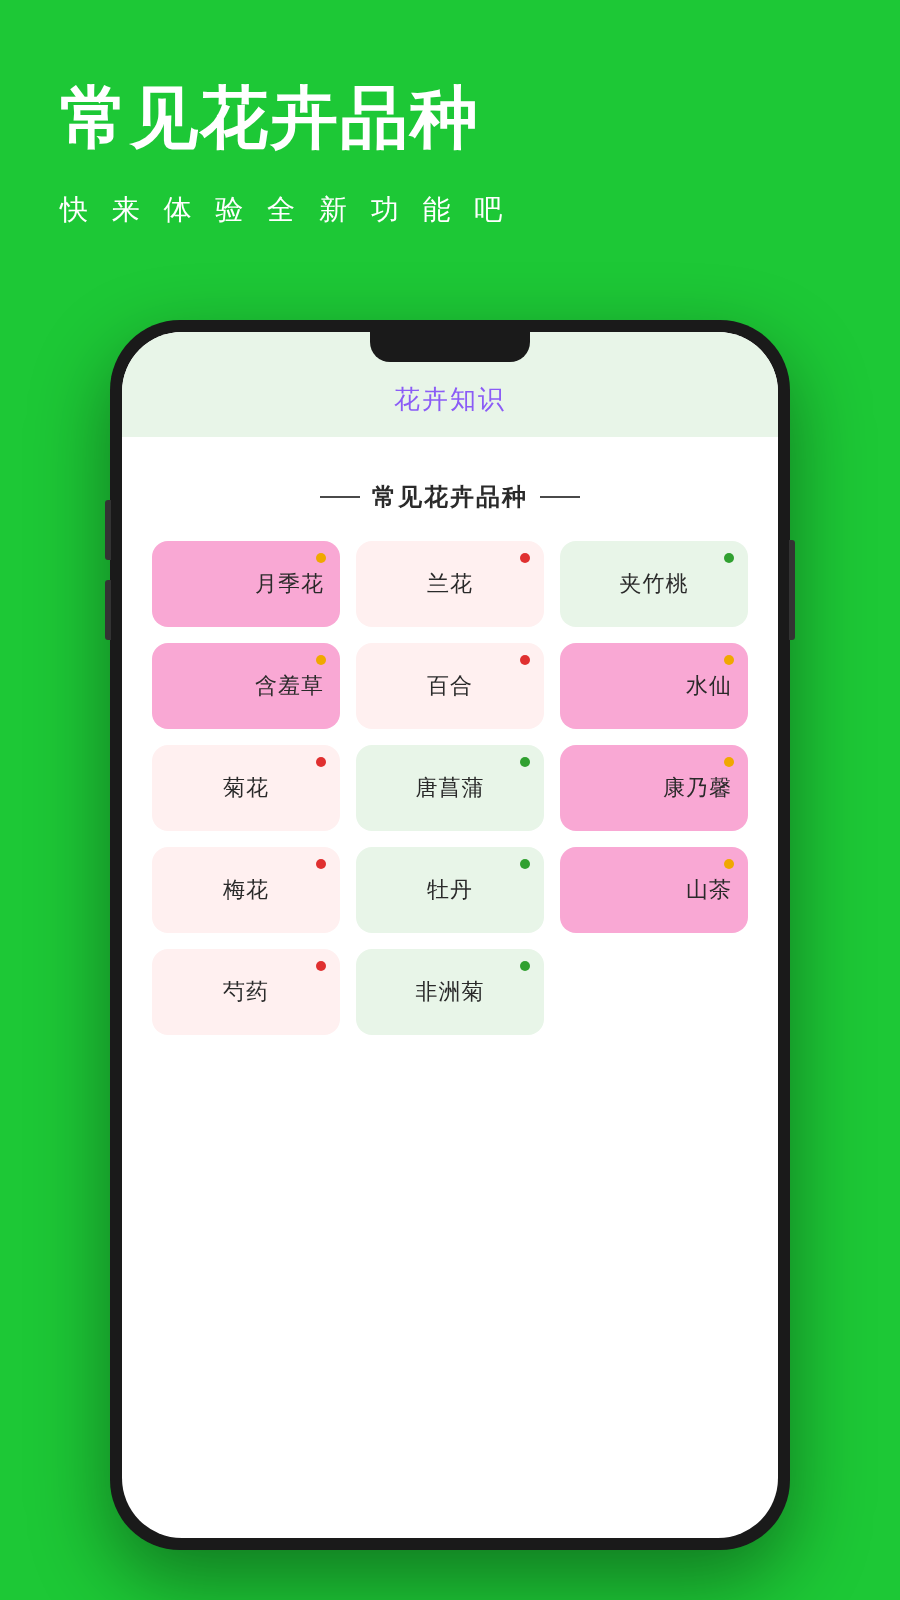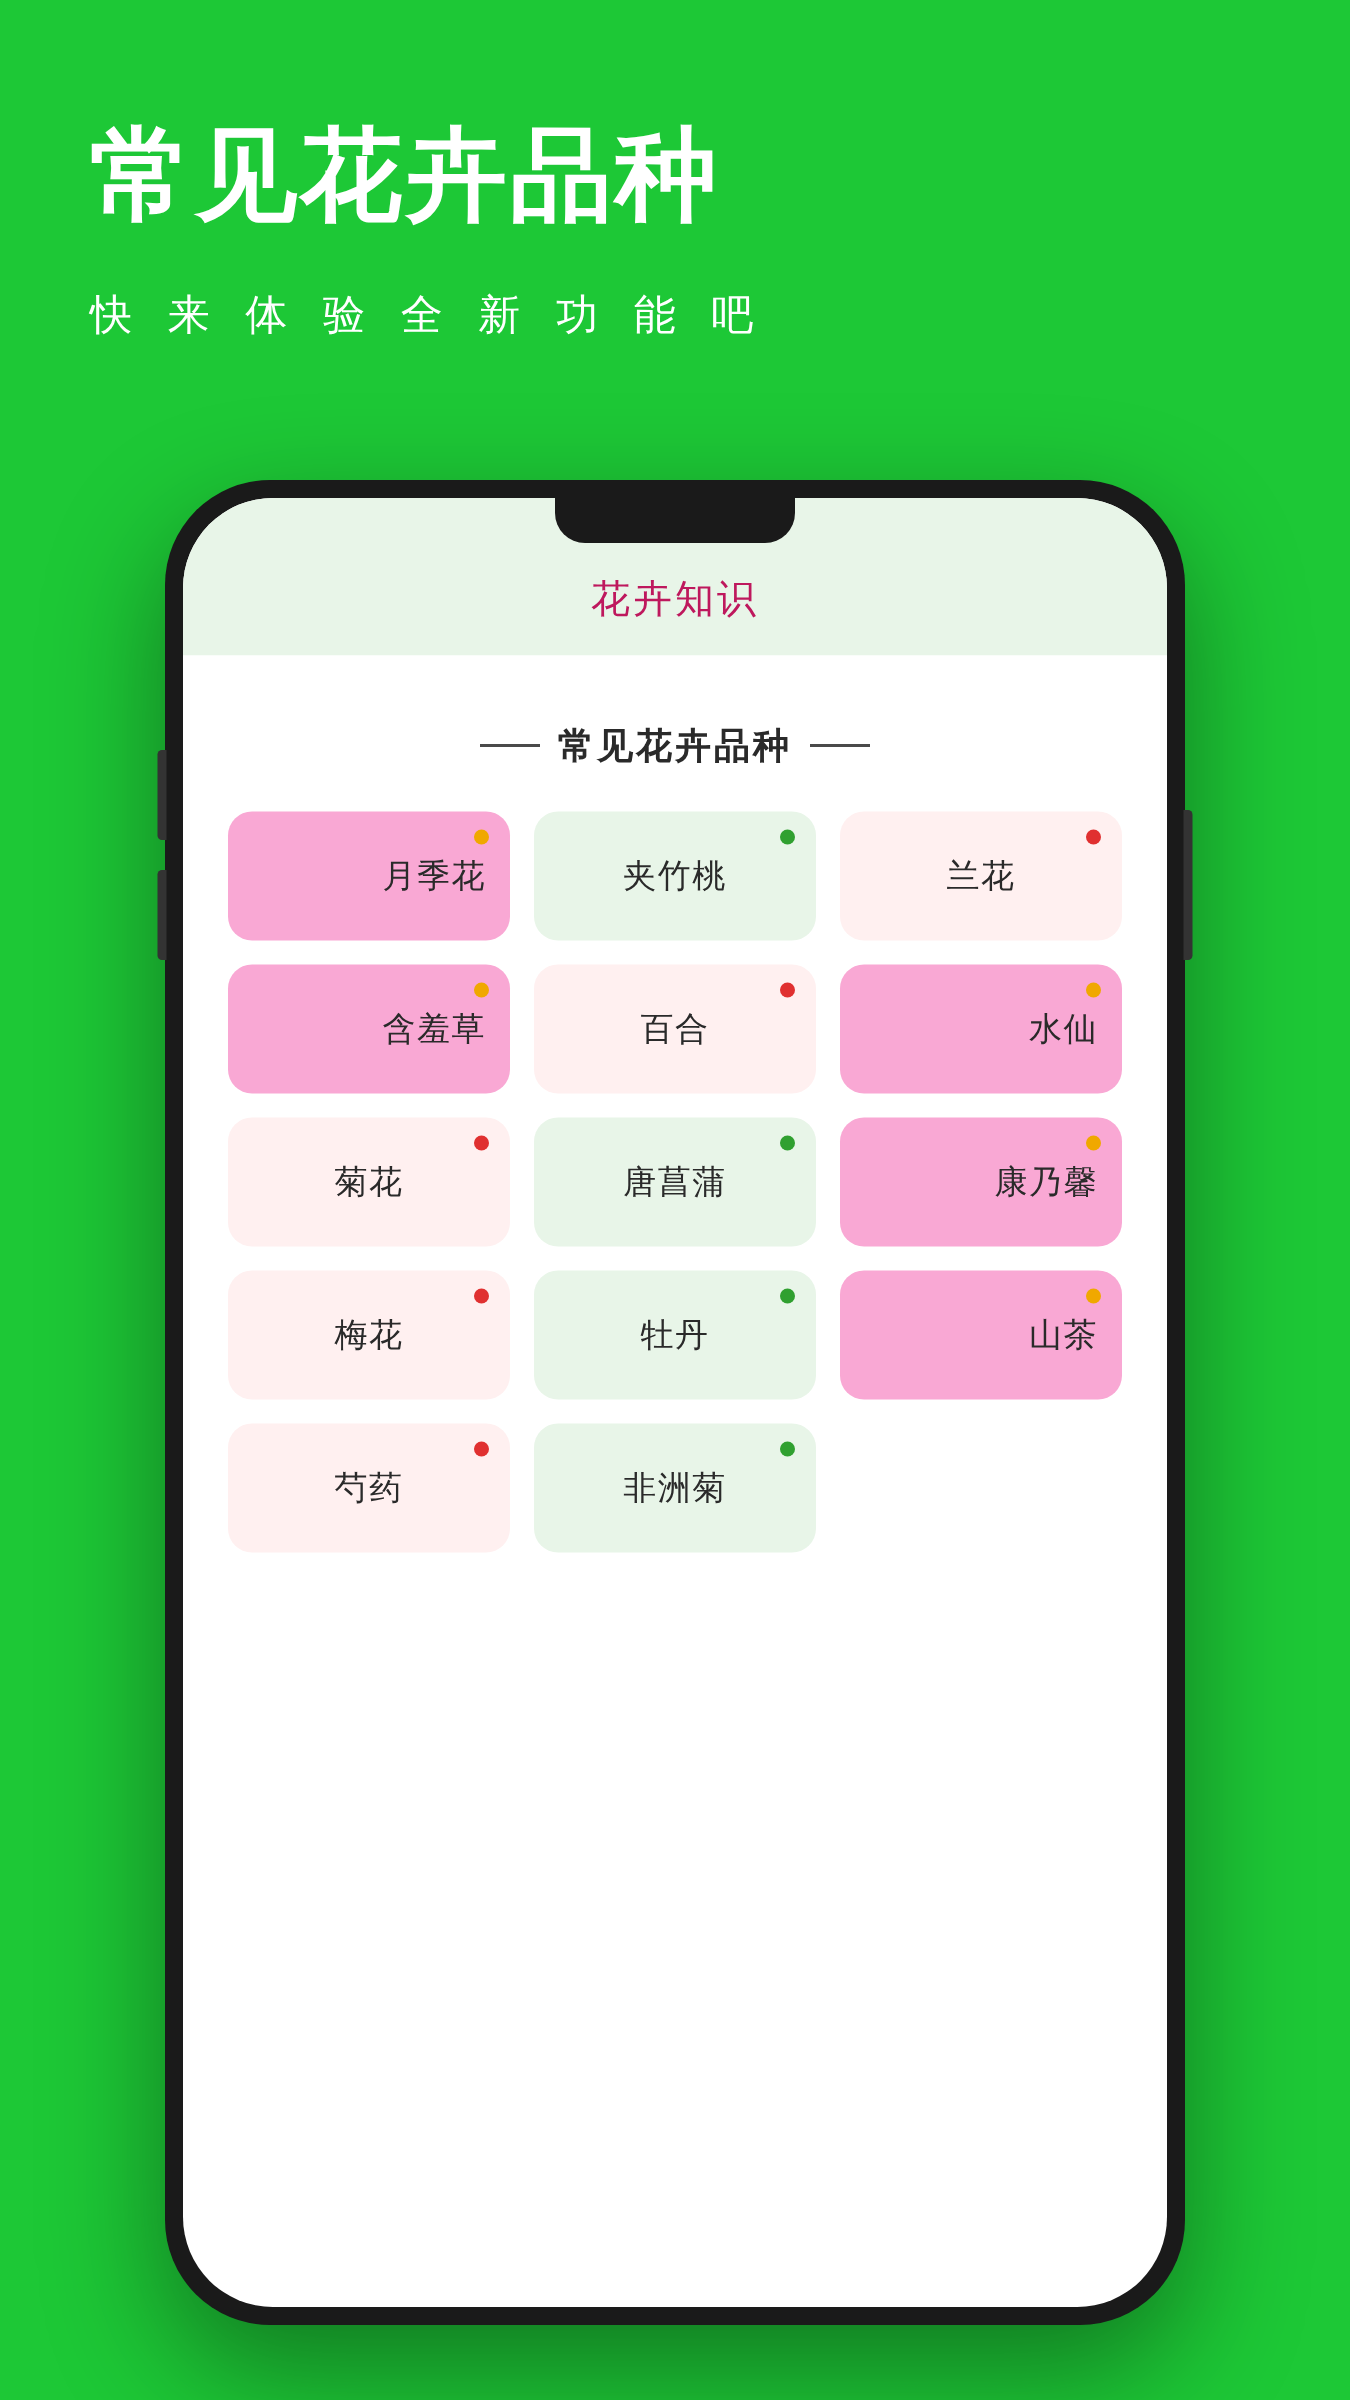--- a/index.html
+++ b/index.html
@@ -102,21 +102,21 @@
 
     
     .screen-header {
       background: #e8f5e8;
       padding: 50px 20px 20px;
       text-align: center;
     }
 
     .screen-title {
       font-size: 26px;
-      color: #be185d;
+      color: #8b5cf6;
       font-weight: 500;
       letter-spacing: 2px;
     }
 
     .screen-body {
       background: white;
       padding: 44px 30px;
     }
 
     .section-header {
@@ -214,27 +214,27 @@
         <div class="section-divider"></div>
         <div class="section-label">常见花卉品种</div>
         <div class="section-divider"></div>
       </div>
 
       <div class="flower-grid" id="flower-grid">
       <div class="flower-card yellow">
             <div class="dot dot-yellow"></div>
             <span>月季花</span>
           </div>
+          <div class="flower-card pink">
+            <div class="dot dot-red"></div>
+            <span>兰花</span>
+          </div>
           <div class="flower-card green">
             <div class="dot dot-green"></div>
             <span>夹竹桃</span>
-          </div>
-          <div class="flower-card pink">
-            <div class="dot dot-red"></div>
-            <span>兰花</span>
           </div>
           <div class="flower-card yellow">
             <div class="dot dot-yellow"></div>
             <span>含羞草</span>
           </div>
           <div class="flower-card pink">
             <div class="dot dot-red"></div>
             <span>百合</span>
           </div>
           <div class="flower-card yellow">

